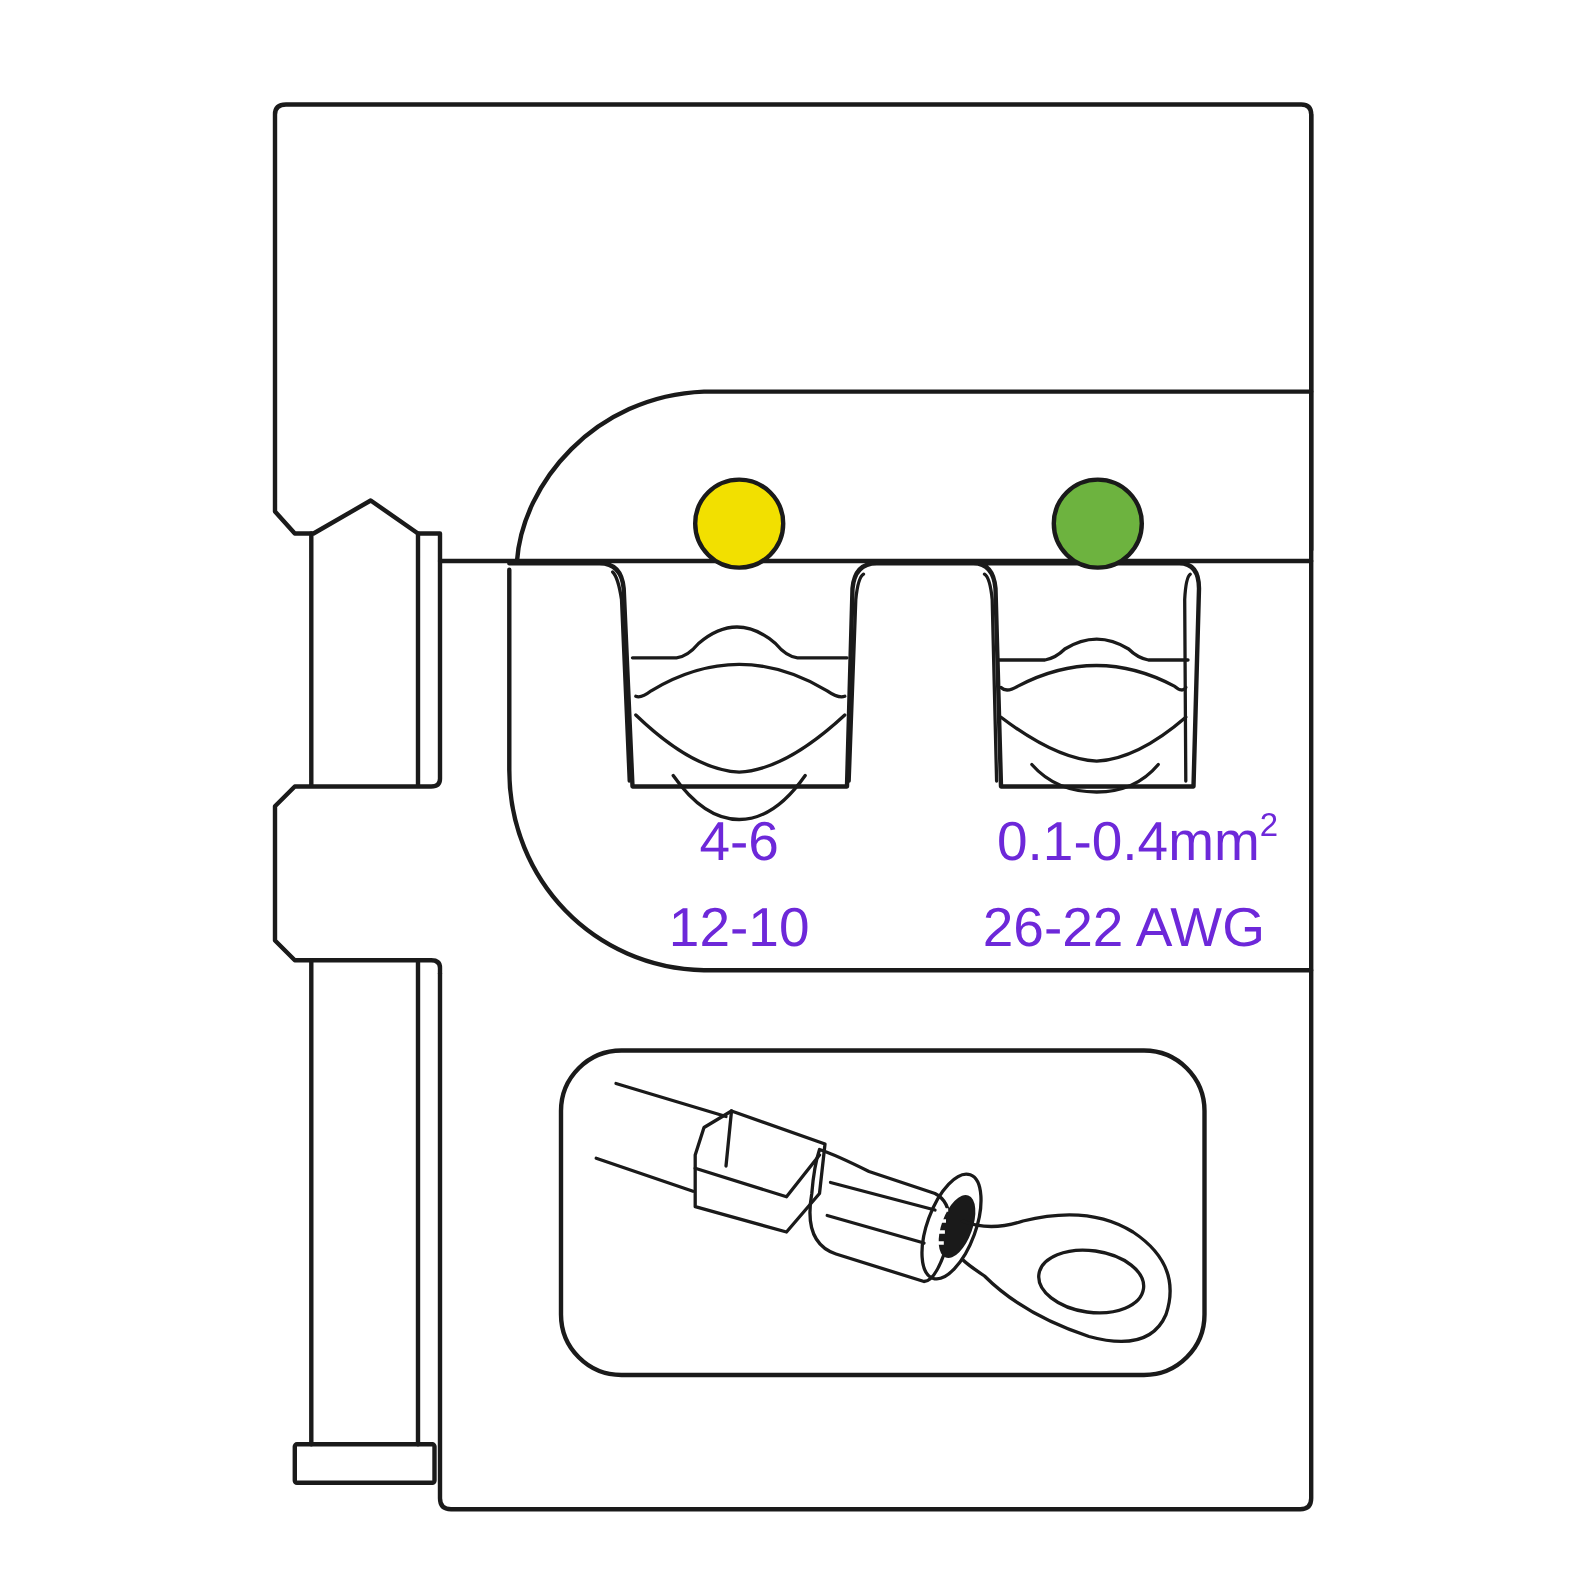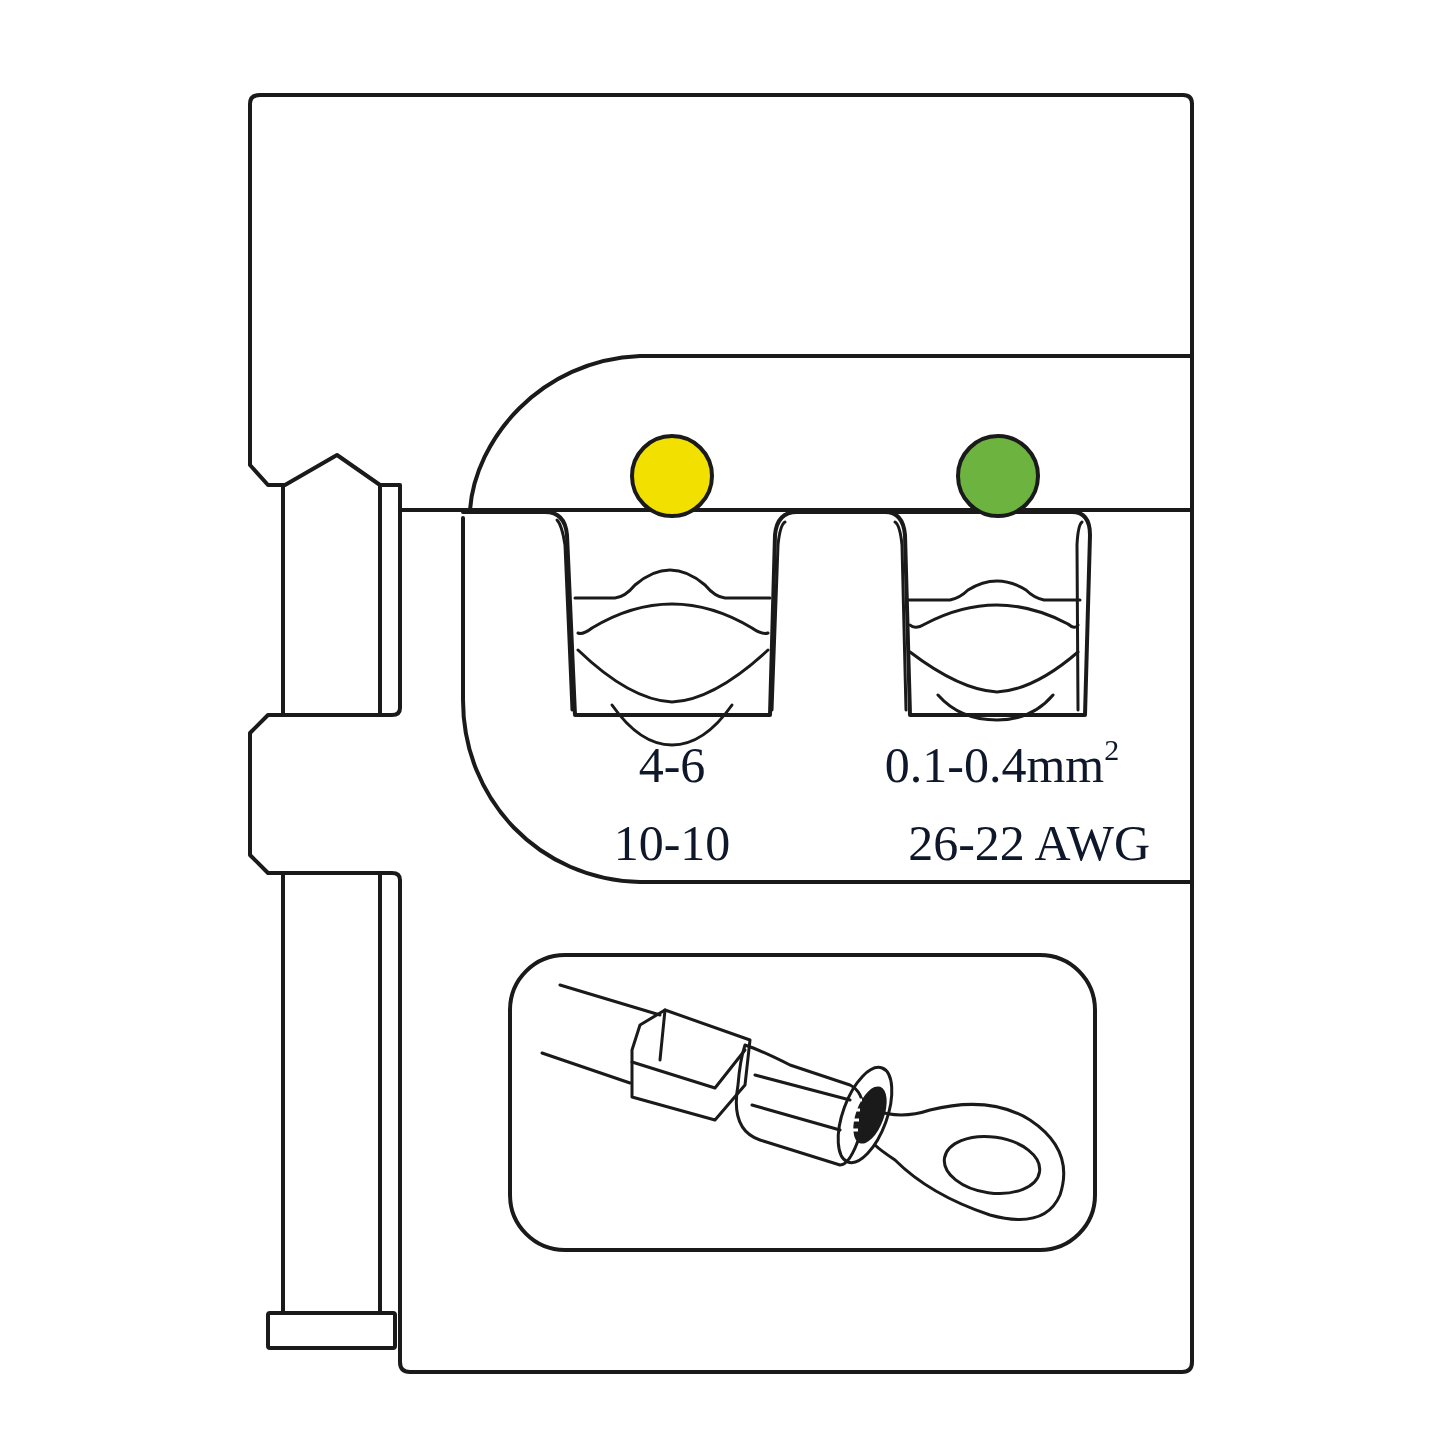--- a/index.html
+++ b/index.html
@@ -2,22 +2,22 @@
 <html><head>
 <meta charset="utf-8">
 <style>
   html, body { margin: 0; padding: 0; background: #ffffff; }
   body { width: 1445px; height: 1445px; position: relative; overflow: hidden; }
   svg { position: absolute; left: 0; top: 0; }
   .ln { fill: none; stroke: #1a1a1a; stroke-width: 4; stroke-linejoin: round; stroke-linecap: round; }
   .ln-thin { fill: none; stroke: #1a1a1a; stroke-width: 3; stroke-linejoin: round; stroke-linecap: round; }
   .label {
     position: absolute;
-    font-family: Liberation Serif, serif;
-    color: #0f172a;
+    font-family: Liberation Sans, sans-serif;
+    color: #6d28d9;
     font-size: 50px;
     line-height: 1;
     white-space: nowrap;
     text-align: center;
   }
   .label sup { font-size: 30px; vertical-align: 22px; line-height: 0; }
 </style>
 </head>
 <body>
 
@@ -81,18 +81,18 @@
     <ellipse class="ln-thin" cx="865" cy="1115" rx="22" ry="50" transform="rotate(20 865 1115)"></ellipse>
     <ellipse cx="870" cy="1115" rx="14" ry="30" fill="#1a1a1a" transform="rotate(20 870 1115)"></ellipse>
     <path stroke="#ffffff" stroke-width="3" fill="none" d="M855,1100 L862,1100 M853,1110 L860,1110 M852,1120 L859,1120 M852,1130 L858,1130"></path>
 
     <path class="ln-thin" d="M875,1110 Q900,1120 930,1110 Q990,1095 1030,1120 Q1075,1150 1060,1195 Q1045,1230 990,1215 Q930,1195 895,1160 Q880,1150 875,1145"></path>
     <ellipse class="ln-thin" cx="992" cy="1165" rx="48" ry="28" transform="rotate(8 992 1165)"></ellipse>
   </g>
 </svg>
 
 <div class="label" style="left:592px; top:740px; width:160px;">4-6</div>
-<div class="label" style="left:572px; top:818px; width:200px;">10-10</div>
+<div class="label" style="left:572px; top:818px; width:200px;">12-10</div>
 
-<div class="label" style="left:842px; top:740px; width:320px; text-align:center;">
+<div class="label" style="left:842px; top:740px; width:320px; text-align:right;">
   <span>0.1-0.4mm</span><sup>2</sup>
 </div>
 <div class="label" style="left:850px; top:818px; width:300px; text-align:right;">26-22 AWG</div>
 
 </body></html>

